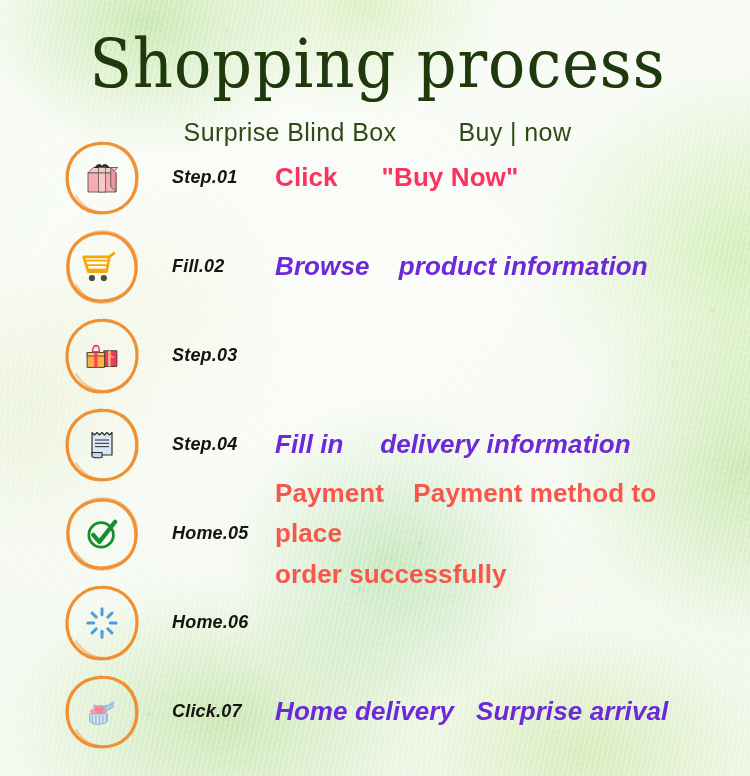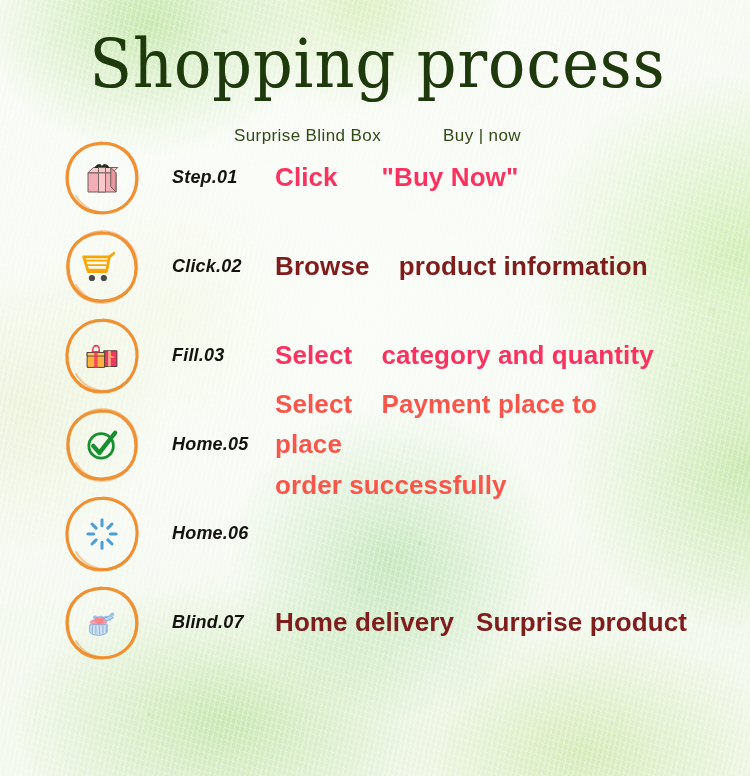--- a/index.html
+++ b/index.html
@@ -82,26 +82,26 @@
     line-height: 1.0;
     letter-spacing: 1px;
     color: #1e3a0c;
     font-weight: 400;
     transform: scaleY(1.1);
     transform-origin: center top;
     margin: 0;
     text-shadow: 0 0 .4px rgba(30,58,12,.5);
   }
   #subtitle-row {
-    margin-top: 34px;
+    margin-top: 26px;
     display: flex;
     justify-content: center;
     align-items: baseline;
     gap: 62px;
-    font-size: 17px;
+    font-size: 25px;
     color: #2f4a14;
     letter-spacing: .4px;
   }
 
   
   #steps {
     position: absolute;
     left: 0; top: 133px;
     width: 674px;
     z-index: 3;
@@ -153,21 +153,21 @@
     right: 8px;
     font-size: 26px;
     font-weight: 700;
     line-height: 1.55;
     letter-spacing: .1px;
     white-space: pre;
   }
   .step-text.wrap { white-space: pre-wrap; }
   .step-text.pink  { color: #f9325f; }
   .step-text.coral { color: #f9564b; }
-  .step-text.green { color: #7f1d1d; }
+  .step-text.green { color: #6d28d9; font-style: italic; }
 </style>
 </head>
 <body>
 
 <div id="poster">
 
   <div class="bg-layer" id="bg-base"></div>
   <div class="bg-layer" id="bg-speckle"></div>
   <div class="bg-layer" id="bg-glass"></div>
   <div class="bg-layer" id="bg-veil"></div>
@@ -212,21 +212,21 @@
           <div class="icon-glyph">
             <svg viewBox="0 0 48 48" width="44" height="44">
               <path d="M6 16h24v2H6zm1 5h22v2H7zm1 5h20v2H8z" fill="#f9a602"></path>
               <path d="M4 13h28l-3 16H9z" fill="none" stroke="#f9a602" stroke-width="3" stroke-linejoin="round"></path>
               <path d="M32 13l5-4" stroke="#f9a602" stroke-width="3" stroke-linecap="round" fill="none"></path>
               <circle cx="13" cy="36" r="3.4" fill="#4b4b4b"></circle>
               <circle cx="26" cy="36" r="3.4" fill="#4b4b4b"></circle>
             </svg>
           </div>
         </div>
-        <div class="step-label">Click.02</div>
+        <div class="step-label">Fill.02</div>
         <div class="step-text green">Browse    product information</div>
       </div>
       <div class="step-row">
         <div class="icon-badge">
           <svg class="ring" viewBox="0 0 80 80" fill="none">
             <path d="M41 4 C63 5 76 22 75 41 C74 61 60 76 39 76 C18 76 4 58 5 38 C6 19 21 4 41 4" stroke="#ef8c2b" stroke-width="3.2" stroke-linecap="round" opacity=".95"></path>
             <path d="M40 5 C62 5 75 21 75 40 C75 60 61 75 40 75 C19 75 5 59 5 40 C5 20 19 6 40 5" stroke="#ef8c2b" stroke-width="1.7" stroke-linecap="round" opacity=".55" transform="rotate(6 40 40)"></path>
             <path d="M14 58 C20 68 30 74 42 75" stroke="#ef8c2b" stroke-width="2" stroke-linecap="round" opacity=".45"></path>
           </svg>
           <div class="icon-glyph">
@@ -234,39 +234,56 @@
               <path d="M26 18h15v18H26z" fill="#f0375e" stroke="#4a3b38" stroke-width="1.1"></path>
               <path d="M31 18h3v18h-3z" fill="#ffe0a0" opacity=".7"></path>
               <path d="M7 20h20v17H7z" fill="#fcb23f" stroke="#4a3b38" stroke-width="1.1"></path>
               <path d="M7 20h20v4H7z" fill="#fcc966" stroke="#4a3b38" stroke-width="1"></path>
               <path d="M15 20h4v17h-4z" fill="#f0375e" opacity=".85"></path>
               <path d="M13 19c1-7 4-9 4-5 0-4 4-2 4 5z" fill="none" stroke="#f0375e" stroke-width="1.6"></path>
               <path d="M33 22c1 3 3 4 5 3" fill="none" stroke="#fcb23f" stroke-width="1.4"></path>
             </svg>
           </div>
         </div>
-        <div class="step-label">Fill.03</div>
-        <div class="step-text pink">Select    category and quantity</div>
+        <div class="step-label">Step.03</div>
+      </div>
+      <div class="step-row">
+        <div class="icon-badge">
+          <svg class="ring" viewBox="0 0 80 80" fill="none">
+            <path d="M40 5 C62 5 75 21 75 40 C75 60 61 75 40 75 C19 75 5 59 5 40 C5 20 19 6 40 5" stroke="#ef8c2b" stroke-width="3.2" stroke-linecap="round" opacity=".95"></path>
+            <path d="M40 6 C61 6 74 22 74 41 C74 61 60 74 39 74 C18 74 6 58 6 39 C6 19 20 7 40 6" stroke="#ef8c2b" stroke-width="1.7" stroke-linecap="round" opacity=".55" transform="rotate(6 40 40)"></path>
+            <path d="M14 58 C20 68 30 74 42 75" stroke="#ef8c2b" stroke-width="2" stroke-linecap="round" opacity=".45"></path>
+          </svg>
+          <div class="icon-glyph">
+            <svg viewBox="0 0 48 48" width="40" height="40">
+              <path d="M12 9l3 3 3-3 3 3 3-3 3 3 3-3 3 3 3-3v27H12z" fill="#dbe6f5" stroke="#2b2b2b" stroke-width="1.4" stroke-linejoin="round"></path>
+              <path d="M12 33h12v6c0 0-10 1-12-1z" fill="#c3d5ee" stroke="#2b2b2b" stroke-width="1.3"></path>
+              <path d="M16 18h16M16 22h16M16 26h16" stroke="#2b2b2b" stroke-width="1.2" stroke-linecap="round"></path>
+            </svg>
+          </div>
+        </div>
+        <div class="step-label">Step.04</div>
+        <div class="step-text green">Fill in     delivery information</div>
       </div>
       <div class="step-row">
         <div class="icon-badge">
           <svg class="ring" viewBox="0 0 80 80" fill="none">
             <path d="M40 6 C61 6 74 22 74 41 C74 61 60 74 39 74 C18 74 6 58 6 39 C6 19 20 7 40 6" stroke="#ef8c2b" stroke-width="3.2" stroke-linecap="round" opacity=".95"></path>
             <path d="M41 4 C63 5 76 22 75 41 C74 61 60 76 39 76 C18 76 4 58 5 38 C6 19 21 4 41 4" stroke="#ef8c2b" stroke-width="1.7" stroke-linecap="round" opacity=".55" transform="rotate(6 40 40)"></path>
             <path d="M14 58 C20 68 30 74 42 75" stroke="#ef8c2b" stroke-width="2" stroke-linecap="round" opacity=".45"></path>
           </svg>
           <div class="icon-glyph">
             <svg viewBox="0 0 48 48" width="42" height="42">
               <circle cx="23" cy="25" r="14" fill="none" stroke="#16902f" stroke-width="3.2"></circle>
               <path d="M14 25l7 8L39 10" fill="none" stroke="#16902f" stroke-width="5" stroke-linecap="round" stroke-linejoin="round"></path>
             </svg>
           </div>
         </div>
         <div class="step-label">Home.05</div>
-        <div class="step-text coral wrap">Select    Payment place to place
+        <div class="step-text coral wrap">Payment    Payment method to place
 order successfully</div>
       </div>
       <div class="step-row">
         <div class="icon-badge">
           <svg class="ring" viewBox="0 0 80 80" fill="none">
             <path d="M41 4 C63 5 76 22 75 41 C74 61 60 76 39 76 C18 76 4 58 5 38 C6 19 21 4 41 4" stroke="#ef8c2b" stroke-width="3.2" stroke-linecap="round" opacity=".95"></path>
             <path d="M40 5 C62 5 75 21 75 40 C75 60 61 75 40 75 C19 75 5 59 5 40 C5 20 19 6 40 5" stroke="#ef8c2b" stroke-width="1.7" stroke-linecap="round" opacity=".55" transform="rotate(6 40 40)"></path>
             <path d="M14 58 C20 68 30 74 42 75" stroke="#ef8c2b" stroke-width="2" stroke-linecap="round" opacity=".45"></path>
           </svg>
           <div class="icon-glyph">
@@ -300,18 +317,18 @@
               <path d="M20 16c0 4 1 5 2 6" fill="none" stroke="#9fc2e8" stroke-width="2"></path>
               <ellipse cx="20" cy="23" rx="10" ry="4" fill="#f79ab0"></ellipse>
               <path d="M16 22c-2-4 3-7 5-3 2-4 7-1 5 3-1 3-5 5-5 5s-4-2-5-5z" fill="#f9868f"></path>
               <path d="M10 26h20v8a10 4 0 0 1-20 0z" fill="#cfe0f3" stroke="#7fa6cf" stroke-width="1"></path>
               <path d="M13 27v9M17 27v10M21 27v10M25 27v9M29 27v8" stroke="#8fb4dd" stroke-width="1.2"></path>
               <path d="M26 19l8-4 3 3-8 4z" fill="#b9d3ef" stroke="#7fa6cf" stroke-width="1"></path>
               <path d="M33 14c3-4 7-1 4 2-2 2-5 1-4-2z" fill="#9fc2e8"></path>
             </svg>
           </div>
         </div>
-        <div class="step-label">Blind.07</div>
-        <div class="step-text green">Home delivery   Surprise product</div>
+        <div class="step-label">Click.07</div>
+        <div class="step-text green">Home delivery   Surprise arrival</div>
       </div>
     </div>
 
 </div>
 
 </body></html>

